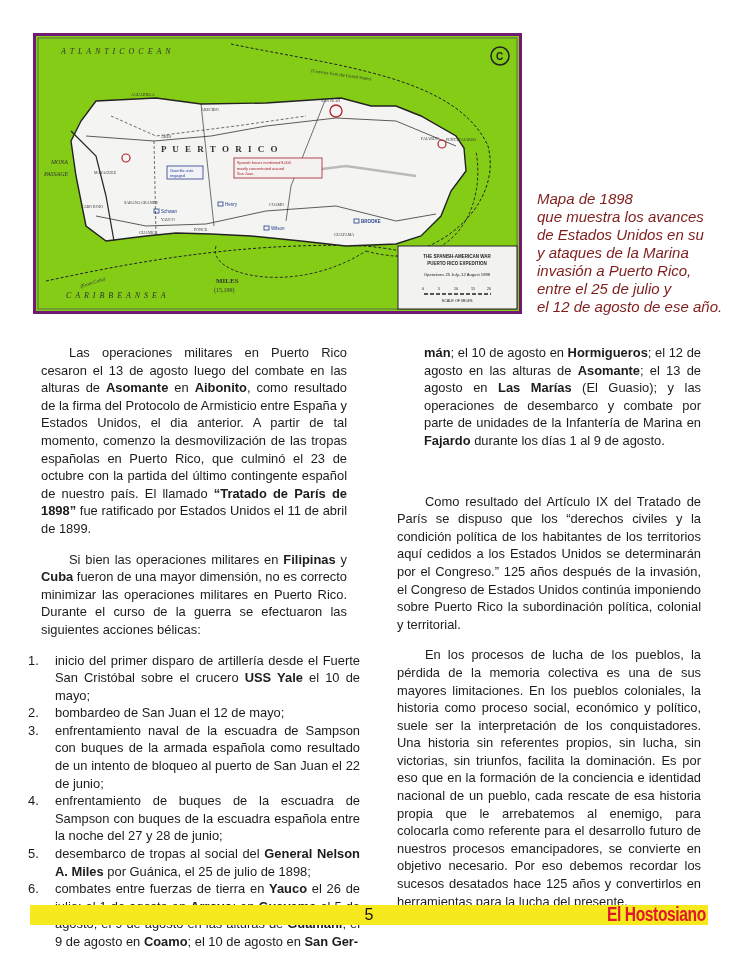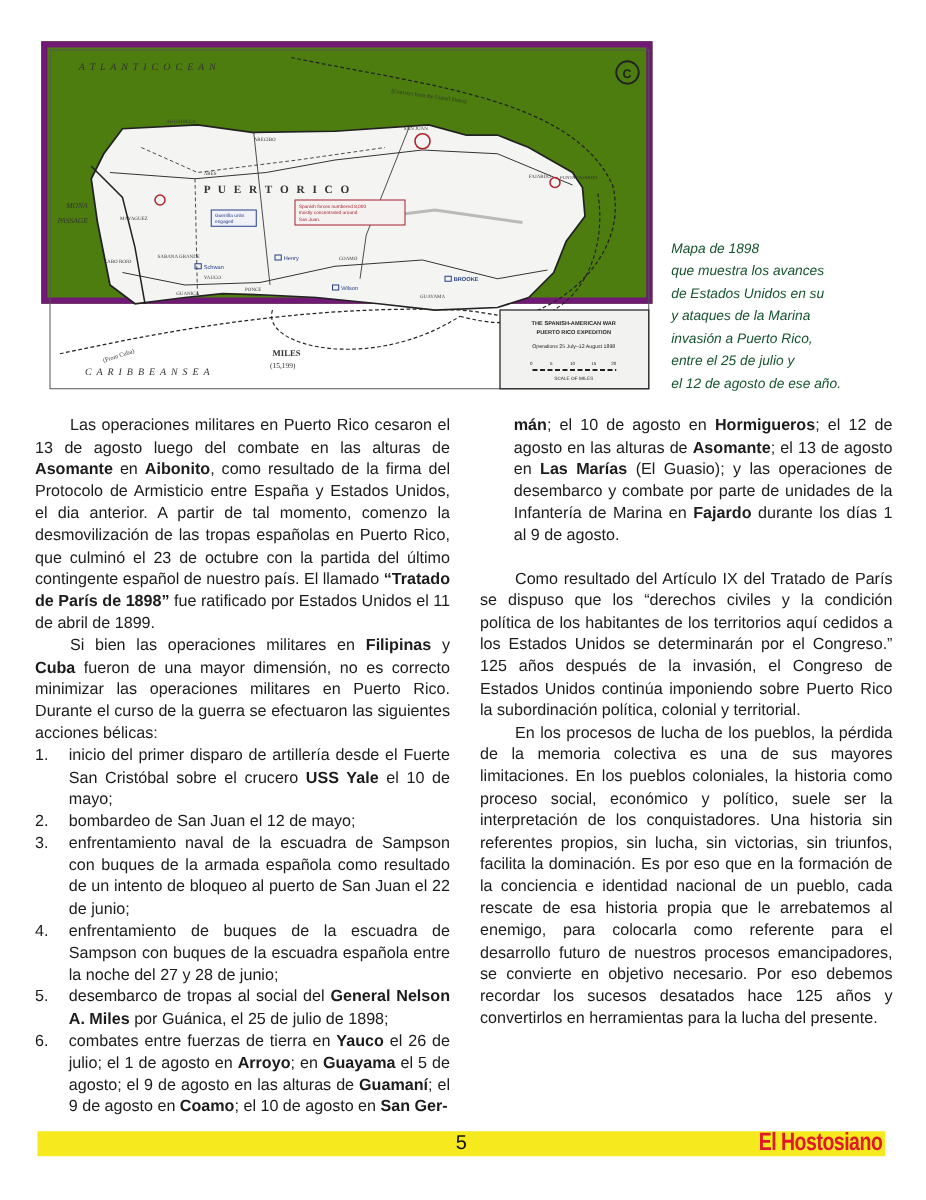--- a/index.html
+++ b/index.html
@@ -1,27 +1,27 @@
 <!DOCTYPE html>
 <html><head>
 <meta charset="utf-8">
 <style>
   html, body { margin: 0; padding: 0; background: #ffffff; }
   body { width: 741px; height: 960px; position: relative; overflow: hidden;
          font-family: "Liberation Sans", sans-serif; color: #1c1c1c; }
-  .map-frame { position: absolute; left: 33px; top: 33px; width: 489px; height: 210px;
-               border: 5px solid #701a75; background: #4d7c0f; box-sizing: border-box; }
+  .map-frame { position: absolute; left: 33px; top: 33px; width: 489px; height: 281px;
+               border: 3px solid #701a75; background: #84cc16; box-sizing: border-box; }
   .map-frame svg { position: absolute; left: 0; top: 0; }
   .caption { position: absolute; left: 537px; top: 190px; width: 190px;
-             font-style: italic; font-size: 11px; line-height: 18px; color: #14532d; }
+             font-style: italic; font-size: 15px; line-height: 18px; color: #7f1d1d; }
   .caption div { white-space: nowrap; }
   .col { position: absolute; top: 331px; font-size: 12.9px; line-height: 17.6px; text-align: justify; }
   .col-left { left: 28px; width: 332px; }
   .col-right { left: 384px; width: 330px; }
-  p { margin: 0; }
+  p { margin: 13px; }
   .indent { text-indent: 28px; }
   b { font-weight: bold; }
   .list { margin: 0; padding: 0; list-style: none; }
   .list li { position: relative; padding-left: 27px; }
   .list .num { position: absolute; left: 0; top: 0; }
   .cont { padding-left: 27px; }
   .gap { height: 17px; }
   .footer { position: absolute; left: 30px; top: 905px; width: 678px; height: 20px; background: #f6e91e; }
   .page-num { position: absolute; left: 0; width: 100%; top: 1px; text-align: center; font-size: 16px; color: #111; }
   .brand { position: absolute; right: 2px; top: -2px; font-family: "Liberation Sans", sans-serif;

